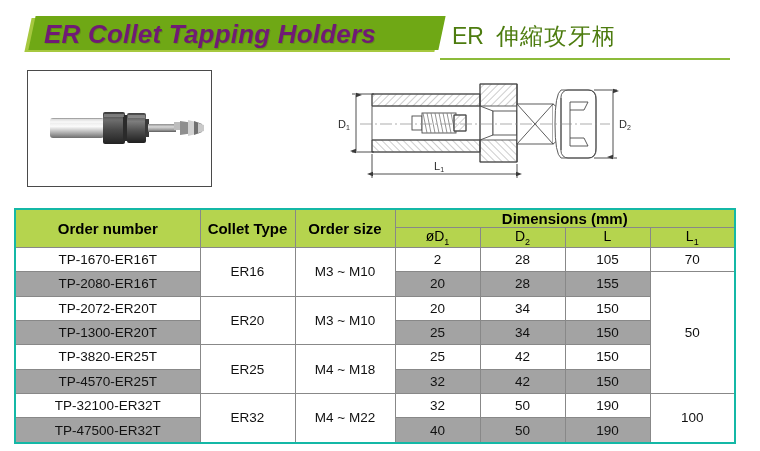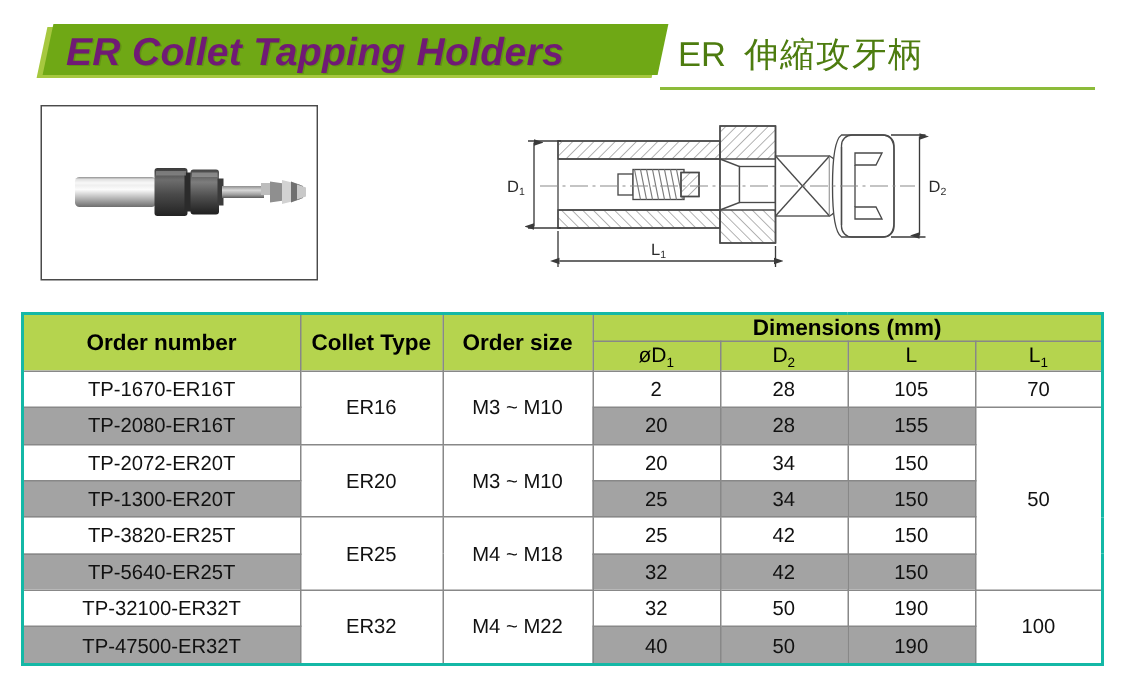--- a/index.html
+++ b/index.html
@@ -297,21 +297,21 @@
         <tr>
           <td>TP-3820-ER25T</td>
           <td rowspan="2">ER25</td>
           <td rowspan="2">M4 ~ M18</td>
           <td>25</td>
           <td>42</td>
           <td>150</td>
         </tr>
 
         <tr class="alt">
-          <td class="tint">TP-5640-ER25T</td>
+          <td class="tint">TP-4570-ER25T</td>
           <td class="tint">32</td>
           <td class="tint">42</td>
           <td class="tint">150</td>
         </tr>
 
         <tr>
           <td>TP-32100-ER32T</td>
           <td rowspan="2">ER32</td>
           <td rowspan="2">M4 ~ M22</td>
           <td>32</td>

